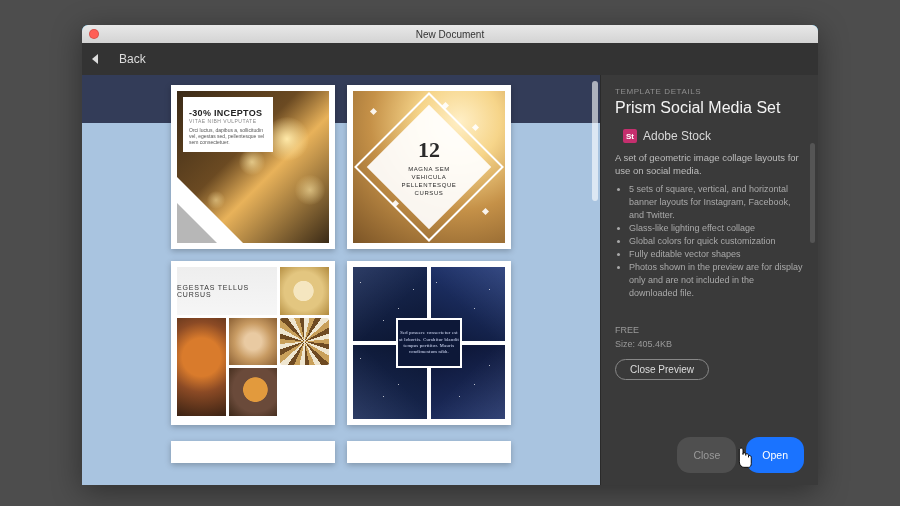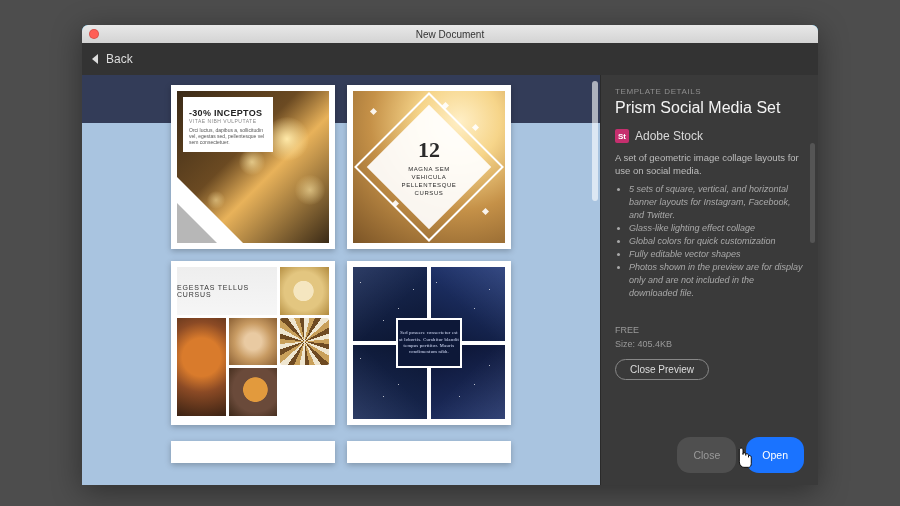--- a/index.html
+++ b/index.html
@@ -16,21 +16,21 @@
     height: 18px; background: linear-gradient(#e8e8e8,#d3d3d3);
     display: flex; align-items: center; position: relative; flex: 0 0 18px;
   }
   .trafficlight { position:absolute; left:7px; top:4px; width:10px; height:10px; border-radius:50%; background:#ff5f57; border:1px solid rgba(0,0,0,.15); }
   .titlebar-title { margin:0 auto; font-size:10px; color:#333; }
 
   .toolbar {
     height: 32px; flex:0 0 32px; display:flex; align-items:center; padding:0 10px;
     background:#333333; color:#ddd;
   }
-  .back-btn { display:flex; align-items:center; gap:8px; font-size:12px; color:#ddd; cursor:pointer; }
+  .back-btn { display:flex; align-items:center; gap:21px; font-size:12px; color:#ddd; cursor:pointer; }
   .chev { width:0; height:0; border-top:5px solid transparent; border-bottom:5px solid transparent; border-right:6px solid #ddd; }
 
   .body { flex:1 1 auto; display:flex; min-height:0; }
 
   .preview-pane {
     flex: 1 1 auto; background:#a9c4e0; position:relative; overflow:hidden;
     display:flex; flex-direction:column; align-items:center;
   }
   .preview-scroll { position:absolute; right:2px; top:6px; bottom:6px; width:6px; }
   .preview-scroll .thumb { position:absolute; left:0; top:0; width:6px; height:120px; background:rgba(255,255,255,.6); border-radius:3px; }
@@ -104,25 +104,25 @@
 
   
   .detail {
     width:218px; flex:0 0 218px; background:#3a3a3a; color:#c9c9c9; padding:12px 14px 12px 14px;
     display:flex; flex-direction:column; position:relative; font-size:10px;
     border-left: 1px solid #2a2a2a;
   }
   .section-label { font-size:8px; letter-spacing:.6px; color:#8f8f8f; }
   .tpl-title { font-size:16px; color:#f4f4f4; margin:3px 0 2px; font-weight:400; }
   .byline { font-size:9px; color:#9a9a9a; }
-  .stock { display:flex; align-items:center; gap:6px; margin:10px 0 8px; }
+  .stock { display:flex; align-items:center; gap:6px; margin:10px 8px 8px; }
   .stock-badge { width:14px; height:14px; background:#c52f6e; color:#fff; font-size:8px; font-weight:700; display:flex; align-items:center; justify-content:center; border-radius:2px; }
   .stock-label { font-size:12px; color:#d8d8d8; }
   .desc { font-size:9.5px; line-height:1.4; color:#bdbdbd; }
-  .bullets { margin:5px 0 0 4px; padding:0 0 0 10px;font-style:italic; }
+  .bullets { margin:5px 0 0 4px; padding:0 0 0 10px; }
   .bullets li { font-size:9px; line-height:1.45; color:#a9a9a9; }
   .meta { margin-top:24px; font-size:9px; color:#9a9a9a; line-height:1.5; }
   .pill-btn {
     margin-top:8px; display:inline-flex; align-items:center; justify-content:center;
     border:1px solid #888; color:#ddd; background:transparent; border-radius:12px;
     padding:4px 14px; font-size:10px; cursor:pointer; width:fit-content;
   }
   .footer-btns { position:absolute; right:14px; bottom:12px; display:flex; gap:10px; }
   .btn { border-radius:13px; padding:12px 16px; font-size:10.5px; cursor:pointer; border:none; }
   .btn-secondary { background:#4f4f4f; color:#9a9a9a; }

